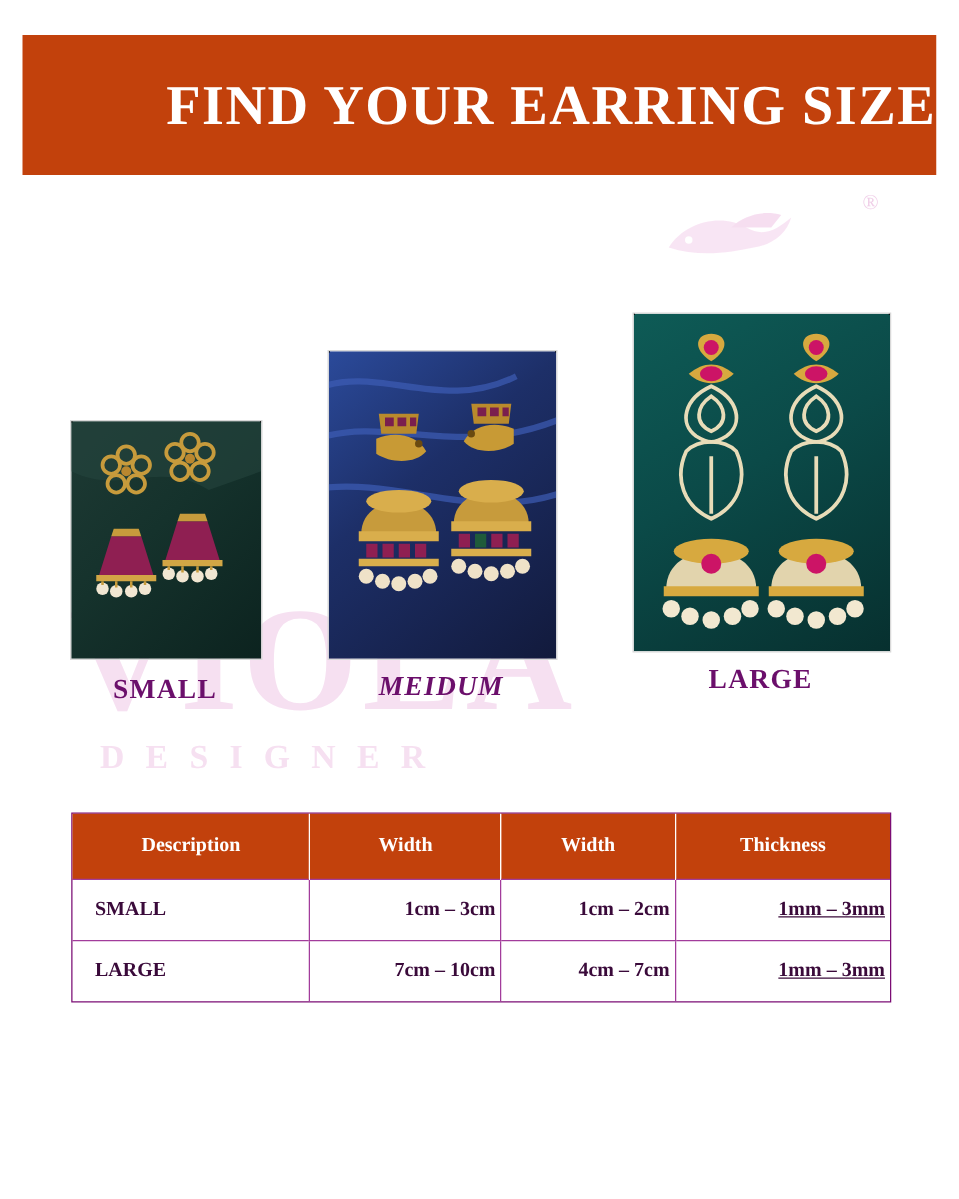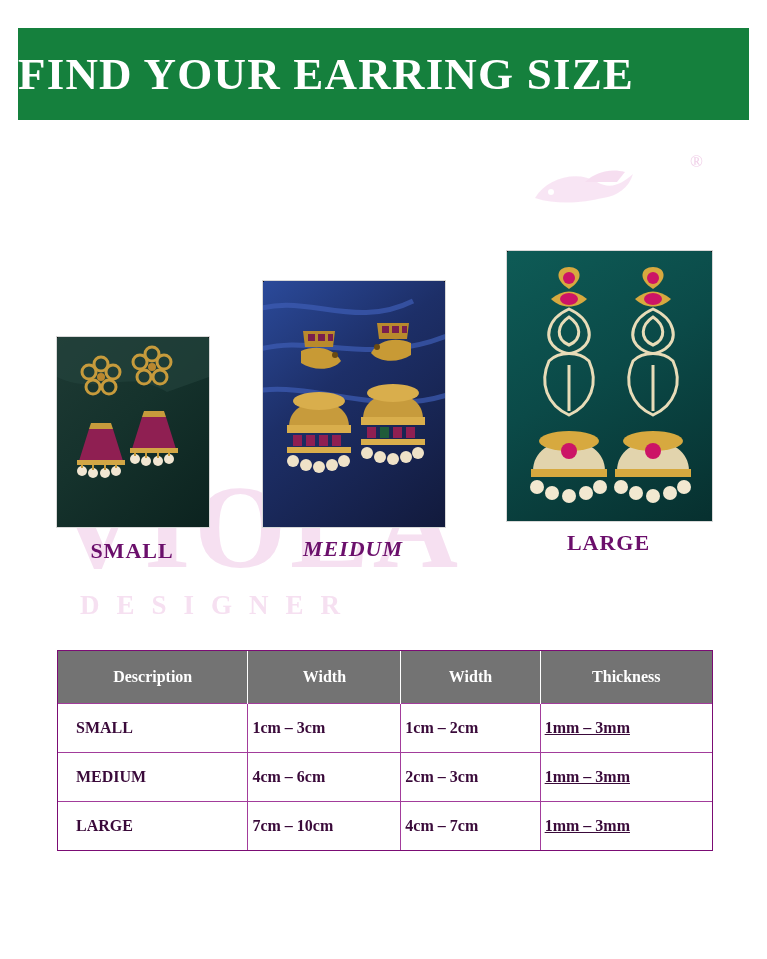--- a/index.html
+++ b/index.html
@@ -14,25 +14,25 @@
     position: relative;
     overflow: hidden;
   }
 
   
   .header-banner {
     position: absolute;
     left: 18px;
     top: 28px;
     width: 731px;
-    height: 92px;
-    background: #15803d;
+    height: 112px;
+    background: #c2410c;
     display: flex;
     align-items: center;
-    justify-content: flex-start;
+    justify-content: flex-end;
   }
   .header-title {
     color: #ffffff;
     font-size: 45px;
     font-weight: bold;
     letter-spacing: 1.2px;
     font-family: "Liberation Serif", serif;
     white-space: nowrap;
   }
 
@@ -163,35 +163,35 @@
     top: 650px;
     width: 654px;
     border: 1px solid #7b0c74;
   }
   table.size-table {
     border-collapse: collapse;
     width: 100%;
     font-family: "Liberation Serif", serif;
   }
   table.size-table th {
-    background: #737373;
+    background: #c2410c;
     color: #ffffff;
     font-size: 16px;
     font-weight: bold;
     padding: 17px 16px;
     text-align: center;
     border-right: 1px solid #ffffff;
   }
   table.size-table th:last-child { border-right: none; text-align: center; }
   table.size-table td {
     font-size: 16px;
     font-weight: bold;
     color: #3a0a3a;
     padding: 15px 4px;
-    text-align: left;
+    text-align: right;
     border-top: 1px solid #a23c9b;
     border-right: 1px solid #a23c9b;
   }
   table.size-table td:last-child { border-right: none; text-decoration: underline; }
   table.size-table td.first-col {
     text-align: left;
     padding-left: 18px;
     color: #3a0a3a;
   }
 </style>
@@ -464,26 +464,20 @@
       </tr>
     </thead>
     <tbody>
       <tr>
         <td class="first-col">SMALL</td>
         <td>1cm – 3cm</td>
         <td>1cm – 2cm</td>
         <td>1mm – 3mm</td>
       </tr>
       <tr>
-        <td class="first-col">MEDIUM</td>
-        <td>4cm – 6cm</td>
-        <td>2cm – 3cm</td>
-        <td>1mm – 3mm</td>
-      </tr>
-      <tr>
         <td class="first-col">LARGE</td>
         <td>7cm – 10cm</td>
         <td>4cm – 7cm</td>
         <td>1mm – 3mm</td>
       </tr>
     </tbody>
   </table>
 </div>
 
 </body></html>

